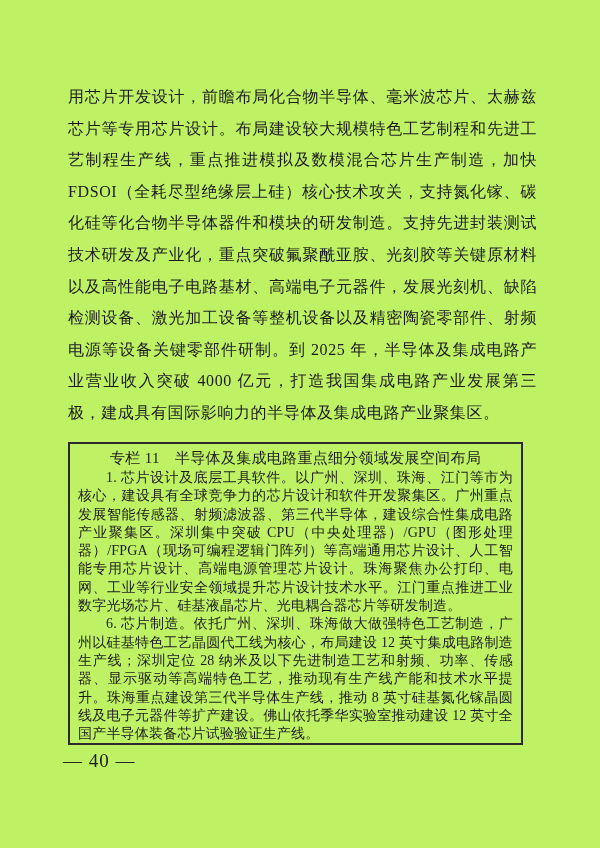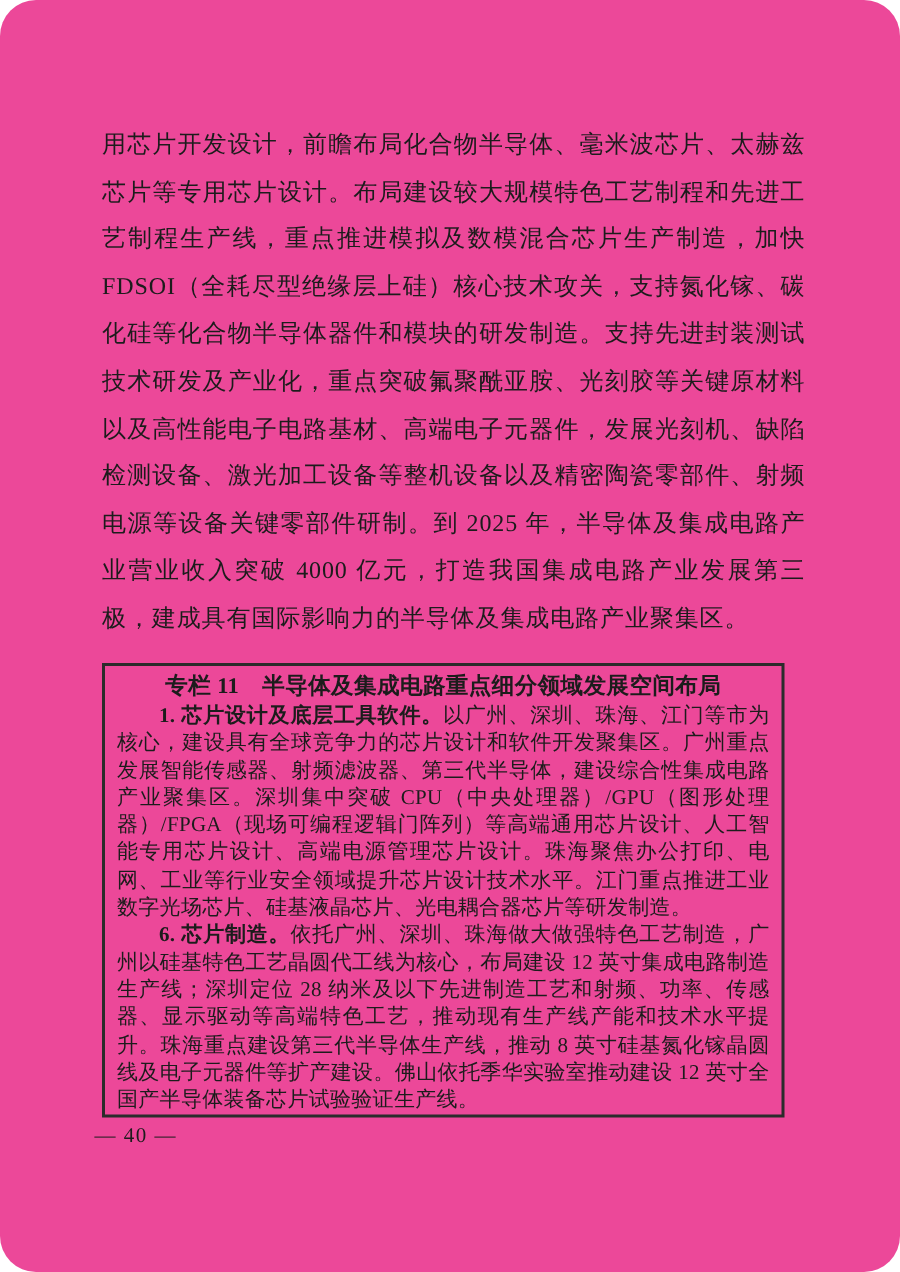--- a/index.html
+++ b/index.html
@@ -4,25 +4,24 @@
 <style>
   html, body {
     margin: 0;
     padding: 0;
     background: #ffffff;
   }
   .page {
     position: relative;
     width: 600px;
     height: 848px;
-    background: #ec4899;
+    background: #bef264;
     font-family: "Liberation Serif", "DejaVu Serif", serif;
     color: #1c1c1c;
     overflow: hidden;
-    border-radius: 24px;
   }
   .body-text {
     position: absolute;
     left: 68px;
     top: 81px;
     width: 469px;
     margin: 0;
     font-size: 16px;
     line-height: 31.6px;
     letter-spacing: 0.6px;
@@ -33,41 +32,41 @@
     left: 68px;
     top: 442px;
     width: 455px;
     height: 303px;
     box-sizing: border-box;
     border: 2px solid #2b2b2b;
     padding: 3px 8px 4px 8px;
   }
   .box-title {
     text-align: center;
-    font-weight: bold;
+    font-weight: normal;
     font-size: 15px;
     line-height: 22px;
     letter-spacing: 0.3px;
   }
   .box-para {
     margin: 0;
     font-size: 14px;
     line-height: 18.3px;
     letter-spacing: 0.2px;
     text-align: justify;
     text-indent: 2em;
   }
   .box-para b {
-    font-weight: bold;
+    font-weight: normal;
   }
   .page-number {
     position: absolute;
     left: 63px;
     top: 750px;
-    font-size: 14px;
+    font-size: 19px;
     letter-spacing: 1px;
   }
 </style>
 </head>
 <body>
 
 <div class="page">
 
   <p class="body-text">用芯片开发设计，前瞻布局化合物半导体、毫米波芯片、太赫兹芯片等专用芯片设计。布局建设较大规模特色工艺制程和先进工艺制程生产线，重点推进模拟及数模混合芯片生产制造，加快FDSOI（全耗尽型绝缘层上硅）核心技术攻关，支持氮化镓、碳化硅等化合物半导体器件和模块的研发制造。支持先进封装测试技术研发及产业化，重点突破氟聚酰亚胺、光刻胶等关键原材料以及高性能电子电路基材、高端电子元器件，发展光刻机、缺陷检测设备、激光加工设备等整机设备以及精密陶瓷零部件、射频电源等设备关键零部件研制。到 2025 年，半导体及集成电路产业营业收入突破 4000 亿元，打造我国集成电路产业发展第三极，建成具有国际影响力的半导体及集成电路产业聚集区。</p>
 

